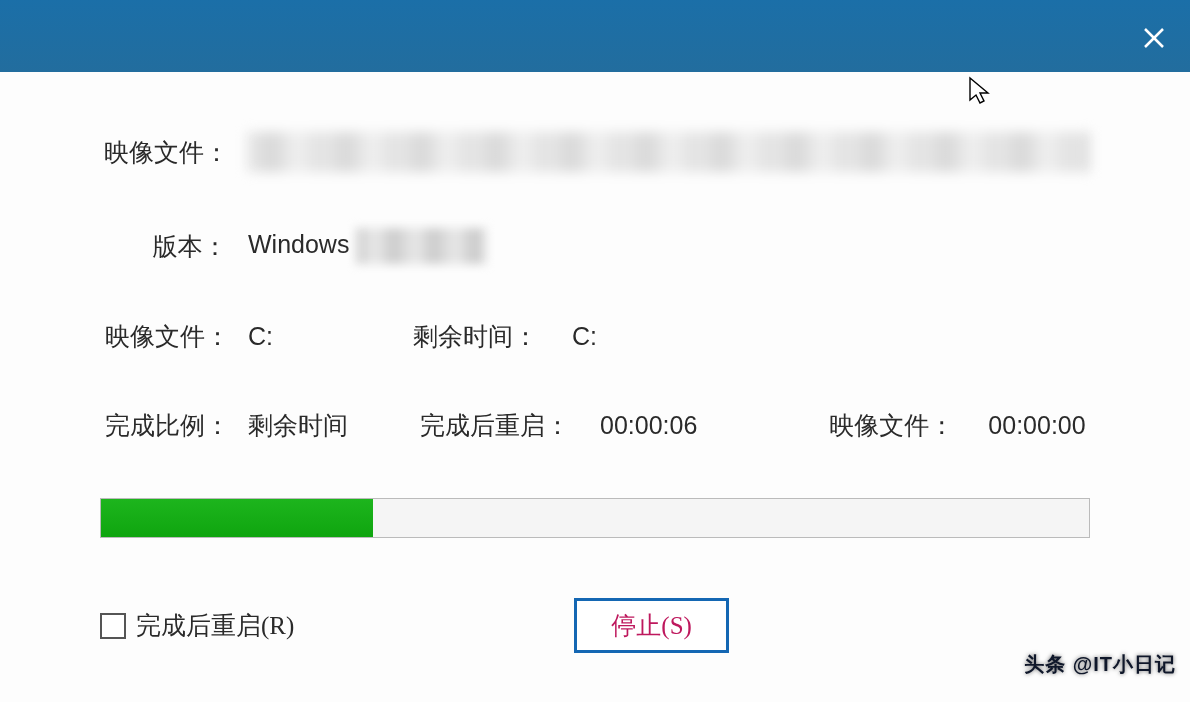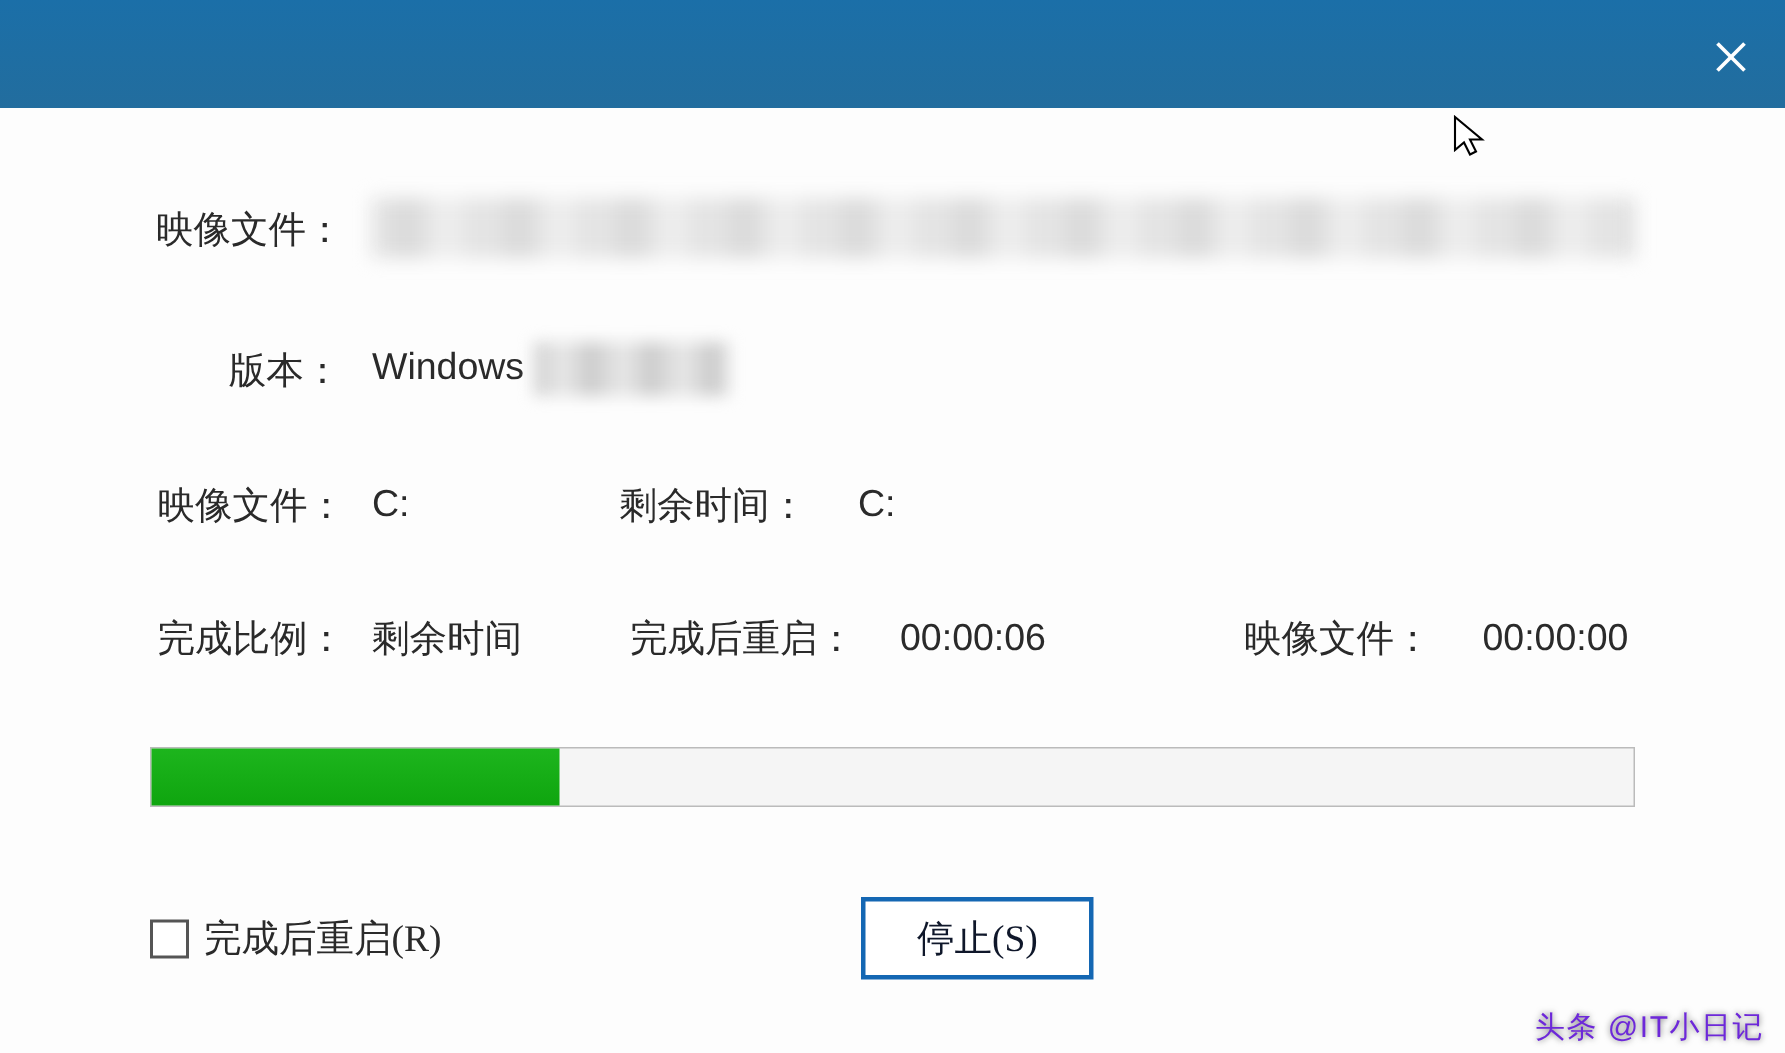--- a/index.html
+++ b/index.html
@@ -127,32 +127,32 @@
       width: 26px;
       height: 26px;
       border: 2px solid #555;
       background: #fff;
     }
     .stop-btn {
       border: 3px solid #1467b3;
       background: #fff;
       padding: 8px 34px;
       font-size: 25px;
-      color: #0f172a;
+      color: #be185d;
       cursor: pointer;
       font-family: inherit;
     }
     .watermark {
       position: absolute;
       right: 14px;
-      bottom: 4px;
-      color: #6d28d9;
+      bottom: 24px;
+      color: #0f172a;
       font-size: 20px;
       text-shadow: 0 0 4px rgba(0,0,0,0.6);
-      font-weight: 400;
+      font-weight: 700;
       letter-spacing: 1px;
     }
   </style>
 </head>
 <body>
 
 <div class="titlebar">
   <div class="close-btn">
     <svg width="24" height="24" viewBox="0 0 24 24">
       <line x1="3" y1="3" x2="21" y2="21" stroke="#fff" stroke-width="2.5"></line>

